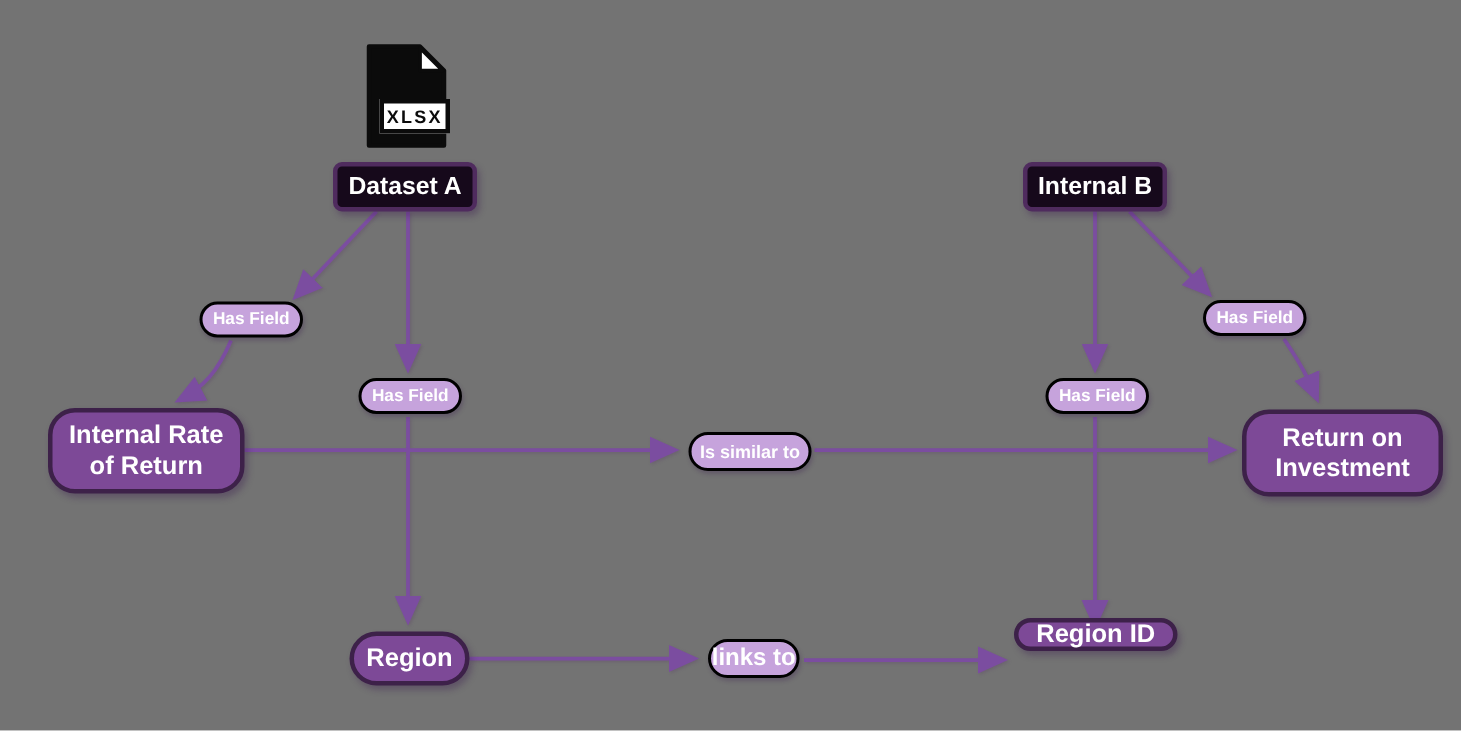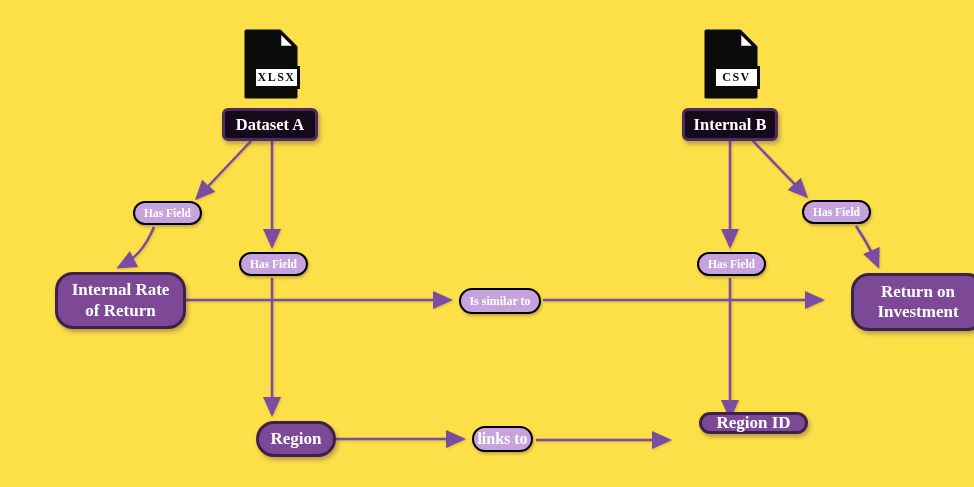--- a/index.html
+++ b/index.html
@@ -1,18 +1,18 @@
 <!DOCTYPE html>
 <html><head>
 <meta charset="utf-8">
 <style>
   html,body { margin:0; padding:0; background:#ffffff; }
   .canvas {
-    position:relative; width:974px; height:487px; background:#fde047;
-    font-family:Liberation Serif, serif; overflow:hidden;
+    position:relative; width:974px; height:487px; background:#737373;
+    font-family:Liberation Sans, sans-serif; overflow:hidden;
   }
   svg.edges { position:absolute; left:0; top:0; width:974px; height:487px;
     filter: drop-shadow(1px 1.5px 1px rgba(80,40,100,.22)); }
 
   .file-icon { position:absolute; width:58px; height:72px; }
   .file-type-label {
     position:absolute; left:9px; top:37px; width:47px; height:23px;
     background:#ffffff; border:3px solid #0b0b0b; box-sizing:border-box;
     display:flex; align-items:center; justify-content:center;
     font-size:12px; font-weight:bold; letter-spacing:1.5px; color:#0b0b0b;
@@ -23,21 +23,21 @@
     box-sizing:border-box; color:#ffffff; font-weight:bold; font-size:16.5px;
     display:flex; align-items:center; justify-content:center;
     box-shadow:2px 3px 4px rgba(60,30,80,.35); cursor:pointer;text-align:center;
   }
 
   .field-node {
     position:absolute; background:#7d4997; border:3px solid #3d2149; border-radius:18px;
     box-sizing:border-box; color:#ffffff; font-weight:bold; font-size:17px;
     line-height:1.2; text-align:center;
     display:flex; align-items:center; justify-content:center;
-    box-shadow:2px 3px 4px rgba(60,30,80,.35); cursor:pointer; padding:0 6px;margin-left:23px;
+    box-shadow:2px 3px 4px rgba(60,30,80,.35); cursor:pointer; padding:0 6px;
   }
 
   .edge-pill {
     position:absolute; background:#c6a3dc; border:2px solid #000000; border-radius:13px;
     box-sizing:border-box; color:#ffffff; font-weight:bold; font-size:11.5px;
     display:flex; align-items:center; justify-content:center;
     box-shadow:1px 2px 3px rgba(60,30,80,.3);
   }
 </style>
 </head>
@@ -68,27 +68,20 @@
   </svg>
 
   <div class="file-icon" style="left:244px; top:29px;">
     <svg width="54" height="70" viewBox="0 0 54 70">
       <path d="M2,2 H36 L52,18 V68 H2 Z" fill="#0b0b0b" stroke="#0b0b0b" stroke-width="3" stroke-linejoin="round"></path>
       <path d="M36,3 L51,18 L36,18 Z" fill="#ffffff" stroke="#0b0b0b" stroke-width="2.5" stroke-linejoin="round"></path>
     </svg>
     <div class="file-type-label">XLSX</div>
   </div>
 
-  <div class="file-icon" style="left:704px; top:29px;">
-    <svg width="54" height="70" viewBox="0 0 54 70">
-      <path d="M2,2 H36 L52,18 V68 H2 Z" fill="#0b0b0b" stroke="#0b0b0b" stroke-width="3" stroke-linejoin="round"></path>
-      <path d="M36,3 L51,18 L36,18 Z" fill="#ffffff" stroke="#0b0b0b" stroke-width="2.5" stroke-linejoin="round"></path>
-    </svg>
-    <div class="file-type-label">CSV</div>
-  </div>
 
   <div class="dataset-node" style="left:222px; top:108px; width:96px; height:33px;">Dataset A</div>
   <div class="dataset-node" style="left:682px; top:108px; width:96px; height:33px;">Internal B</div>
 
   <div class="field-node" style="left:32px; top:272px; width:131px; height:57px;">Internal Rate of Return</div>
   <div class="field-node" style="left:233px; top:421px; width:80px; height:36px;">Region</div>
   <div class="field-node" style="left:828px; top:273px; width:134px; height:58px;">Return on Investment</div>
   <div class="field-node" style="left:676px; top:412px; width:109px; height:22px;">Region ID</div>
 
   <div class="edge-pill" style="left:133px; top:201px; width:69px; height:24px;">Has Field</div>

